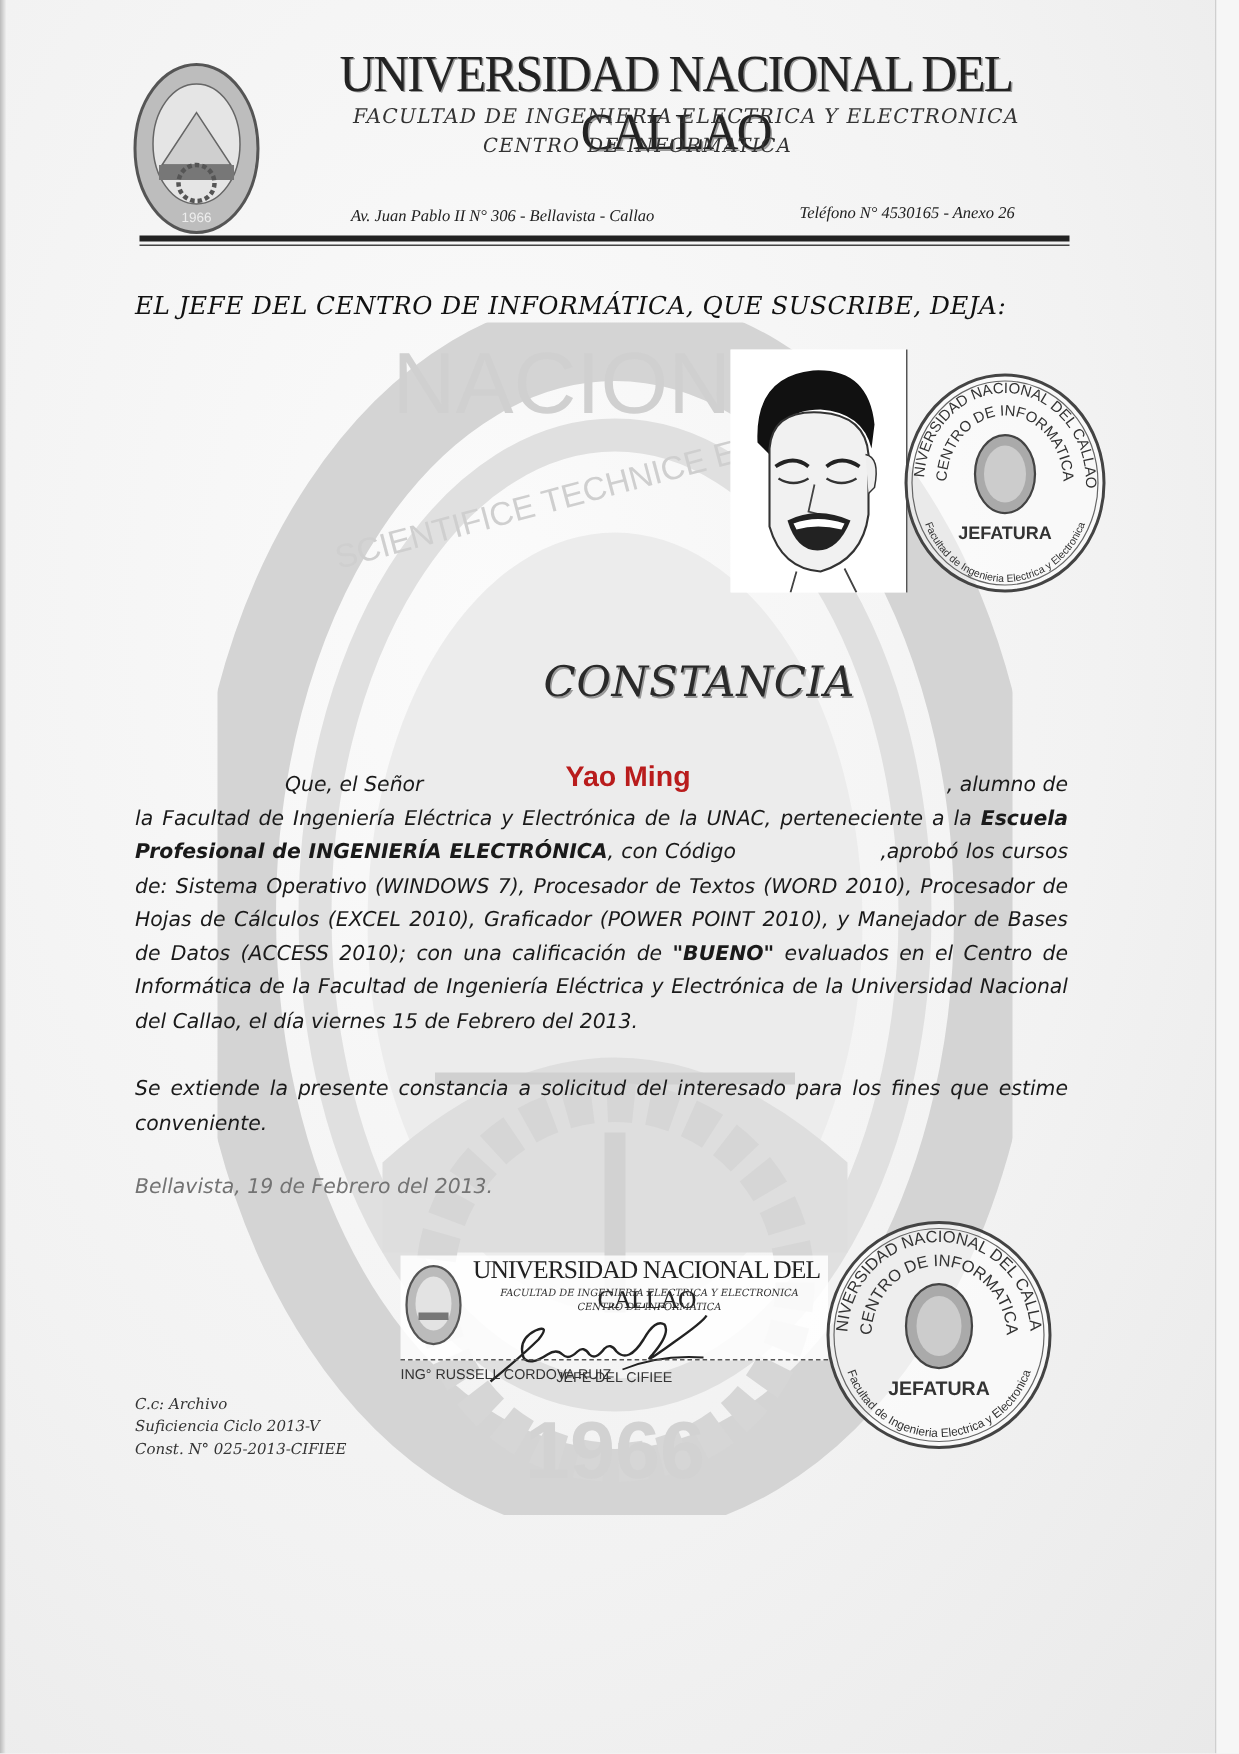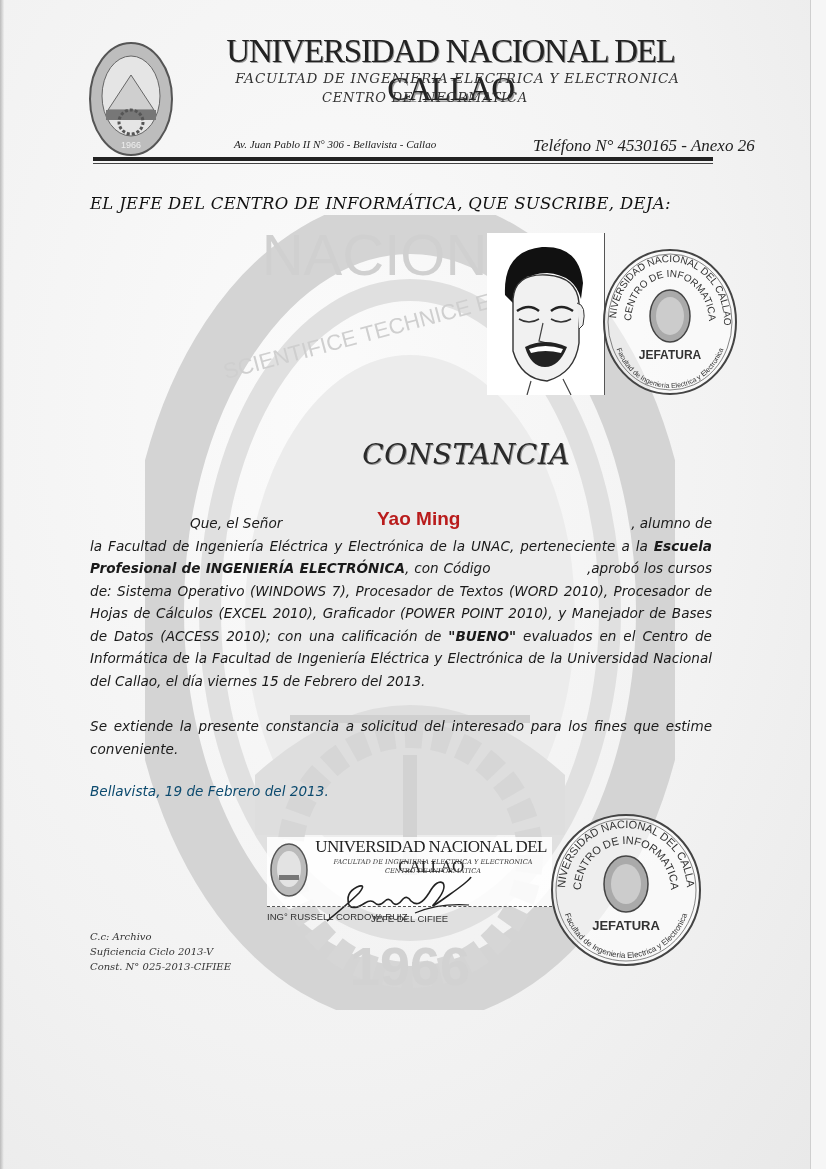--- a/index.html
+++ b/index.html
@@ -34,21 +34,21 @@
   .centro-title {
     position: absolute; left: 250px; top: 90px; width: 350px; text-align: center;
     font-family: "DejaVu Serif", serif; font-style: italic; font-size: 13px; letter-spacing: 0.8px; color: #333;
   }
   .address {
     position: absolute; left: 187px; top: 138px; font-family: "Liberation Serif", serif;
     font-style: italic; font-size: 11px; color: #222; margin-left: 47px;
   }
   .phone {
     position: absolute; left: 533px; top: 136px; font-family: "Liberation Serif", serif;
-    font-style: italic; font-size: 17px; color: #222;
+    font-style: italic; font-size: 11px; color: #222;
   }
   .rule1 { position: absolute; left: 93px; top: 157px; width: 620px; height: 4px; background: #222; }
   .rule2 { position: absolute; left: 93px; top: 163px; width: 620px; height: 1px; background: #444; }
 
   .intro {
     position: absolute; left: 90px; top: 192px; width: 622px;
     font-family: "DejaVu Serif", serif; font-style: italic; font-size: 16.5px;
     line-height: 24px; color: #111; text-align: justify; text-align-last: left; letter-spacing: 0.3px;
   }
 
@@ -71,21 +71,21 @@
   }
   .p1 { top: 512px; }
   .p1 .first-line { display: block; text-align: right; position: relative; height: 22.5px; }
   .p1 .que { position: absolute; left: 100px; top: 0; }
   .student-name {
     position: absolute; left: 377px; top: 508px; font-family: "Liberation Sans", sans-serif;
     font-weight: bold; font-style: normal; font-size: 19px; color: #b91c1c;
   }
   .b { font-weight: bold; }
   .p2 { top: 715px; }
-  .date { position: absolute; left: 90px; top: 783px; font-family: "DejaVu Sans", sans-serif; font-style: italic; font-size: 13.6px; color: #0c4a6e; }
+  .date { position: absolute; left: 90px; top: 783px; font-family: "DejaVu Sans", sans-serif; font-style: italic; font-size: 13.6px; color: #737373; }
 
   
   .sig-block { position: absolute; left: 267px; top: 837px; width: 285px; height: 115px; }
   .sig-bg { position: absolute; left: 0; top: 0; width: 285px; height: 70px; background: rgba(255,255,255,0.85); }
   .sig-logo { position: absolute; left: 2px; top: 4px; width: 40px; height: 58px; }
   .sig-univ { position: absolute; left: 43px; top: 0; width: 242px; text-align: center; font-family: "Liberation Serif", serif; font-size: 17px; letter-spacing: -0.6px; color: #222; }
   .sig-fac { position: absolute; left: 48px; top: 21px; width: 236px; text-align: center; font-family: "DejaVu Serif", serif; font-style: italic; font-size: 6.6px; color: #333; }
   .sig-centro { position: absolute; left: 48px; top: 30px; width: 236px; text-align: center; font-family: "DejaVu Serif", serif; font-style: italic; font-size: 6.6px; color: #333; }
   .sig-line { position: absolute; left: 0; top: 69px; width: 285px; border-top: 1.5px dashed #555; }
   .signature { position: absolute; left: 52px; top: 36px; width: 160px; height: 52px; }

